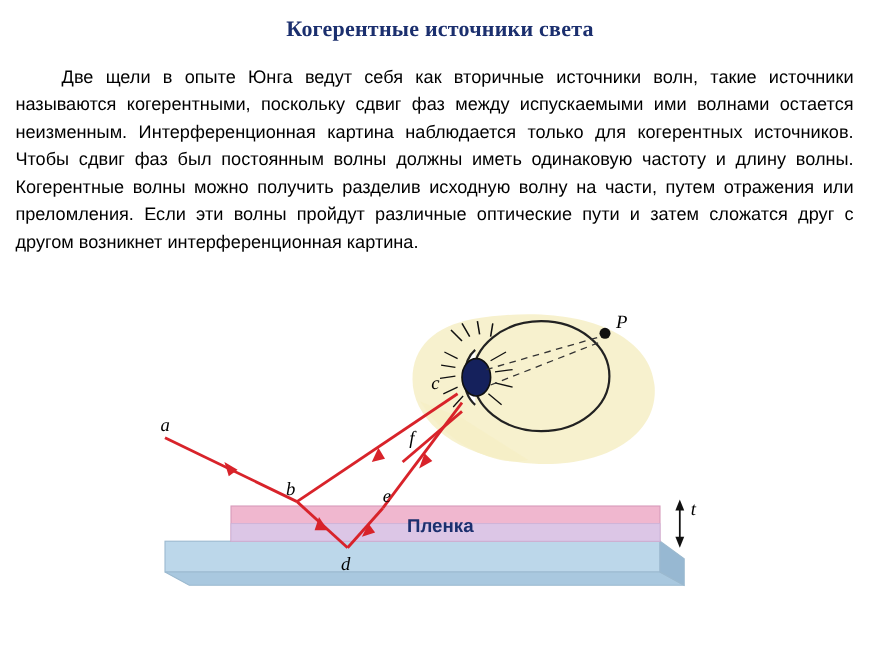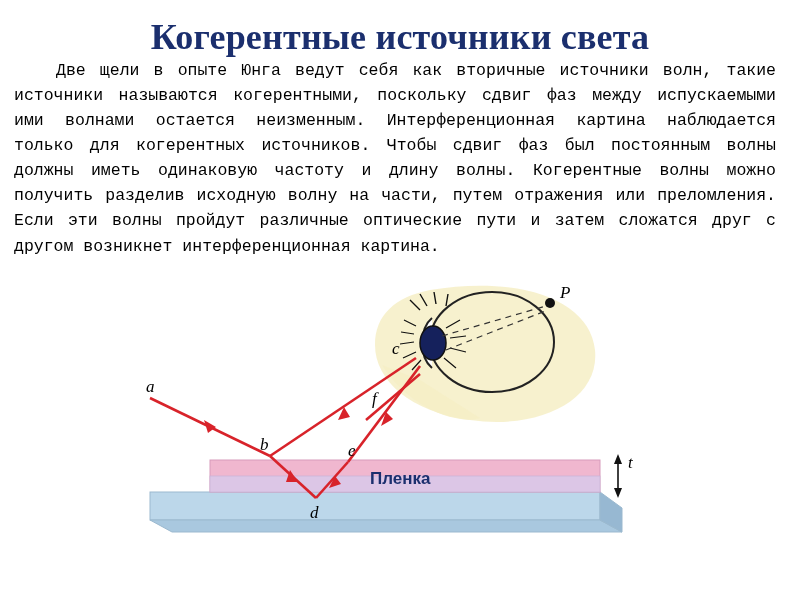--- a/index.html
+++ b/index.html
@@ -20,31 +20,31 @@
     height: 600px;
     background: #ffffff;
   }
   .slide-title {
     position: absolute;
     left: 0;
     top: 16px;
     width: 800px;
     text-align: center;
     font-family: "Liberation Serif", serif;
-    font-size: 36px;
+    font-size: 20px;
     font-weight: bold;
     color: #1b2f6e;
     letter-spacing: 0.2px;
   }
   .body-text {
     position: absolute;
     left: 14px;
     top: 58px;
     width: 762px;
-    font-family: Liberation Mono, monospace;
+    font-family: Liberation Sans, sans-serif;
     font-size: 16.5px;
     line-height: 1.52;
     text-align: justify;
     text-indent: 42px;
     color: #000000;
   }
   .figure {
     position: absolute;
     left: 120px;
     top: 270px;

